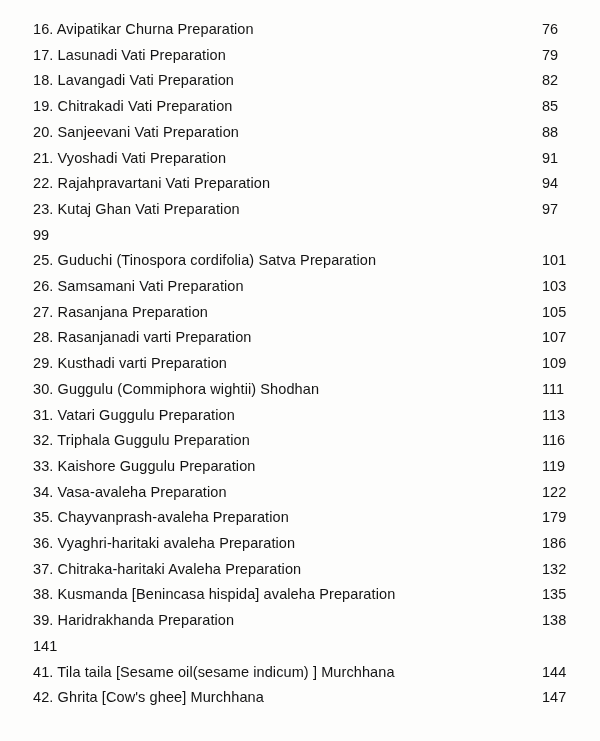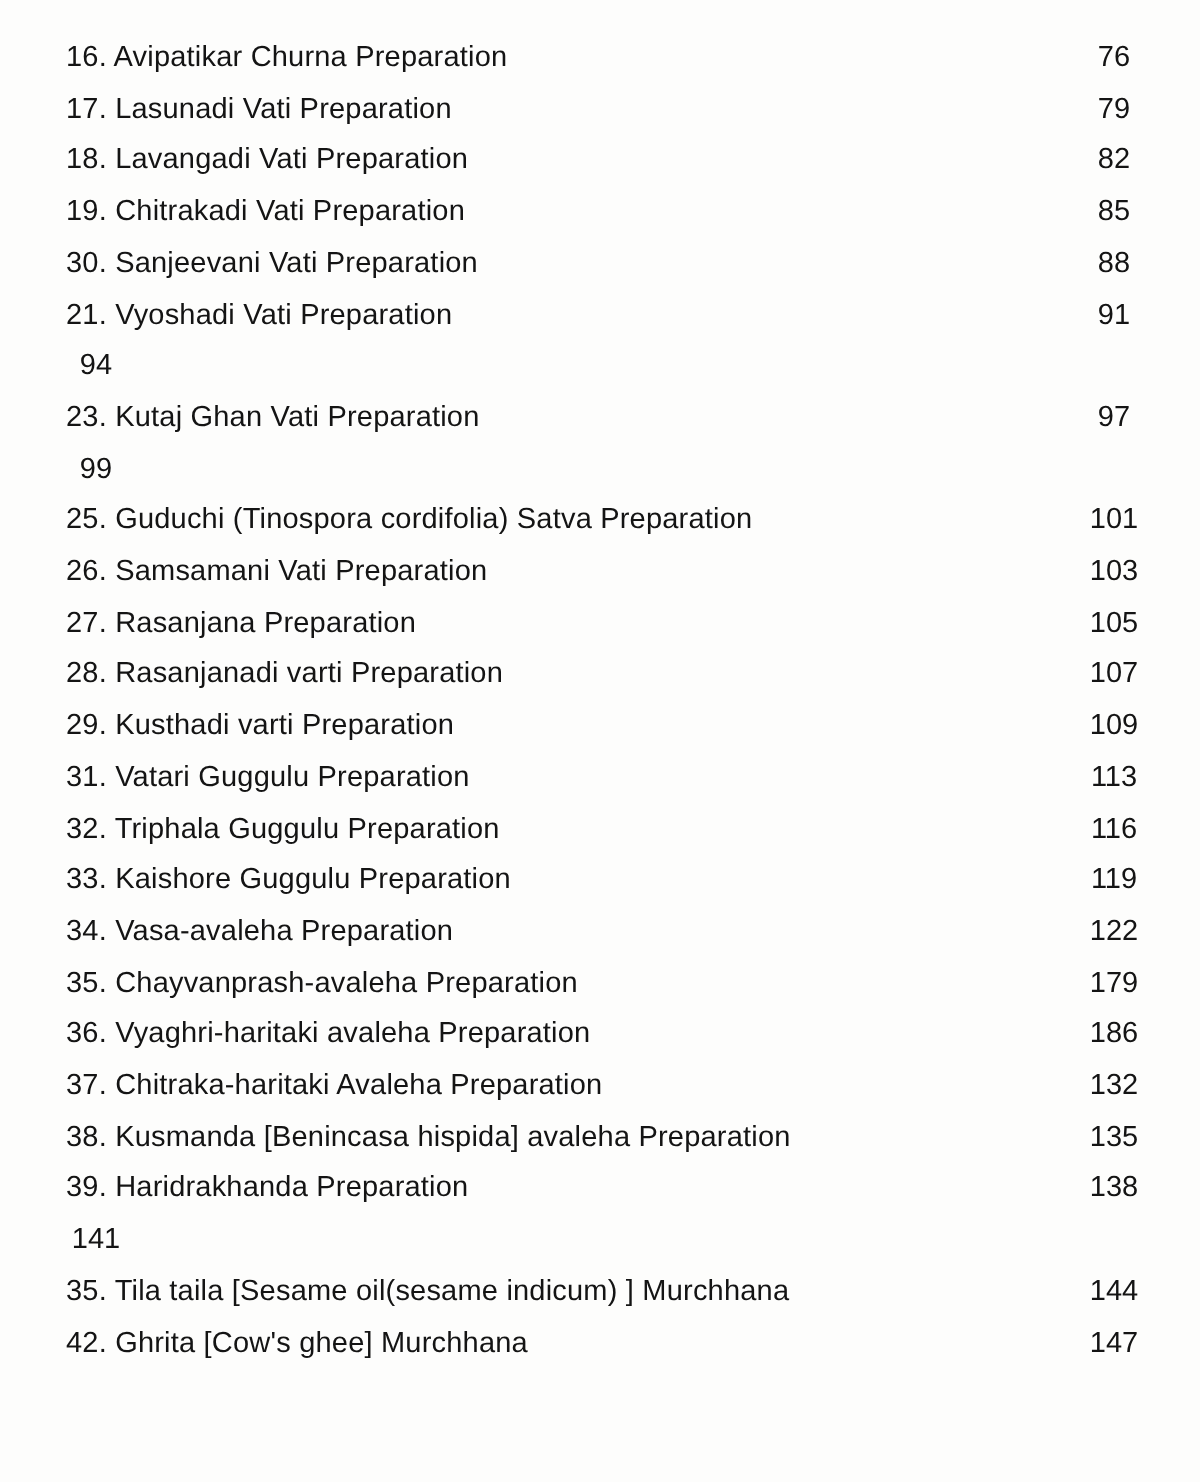--- a/index.html
+++ b/index.html
@@ -26,21 +26,21 @@
     justify-content: space-between;
     align-items: baseline;
     line-height: 25.7px;
     font-size: 14.5px;
     white-space: nowrap;
   }
   .label {
     letter-spacing: 0.1px;
   }
   .pagenum {
-    text-align: center;
+    text-align: left;
     min-width: 30px;
   }
 </style>
 </head>
 <body>
 
 <div class="page">
   <div class="toc">
 
     <div class="row">
@@ -53,28 +53,29 @@
     </div>
     <div class="row">
       <span class="label">18. Lavangadi Vati Preparation</span>
       <span class="pagenum">82</span>
     </div>
     <div class="row">
       <span class="label">19. Chitrakadi Vati Preparation</span>
       <span class="pagenum">85</span>
     </div>
     <div class="row">
-      <span class="label">30. Sanjeevani Vati Preparation</span>
+      <span class="label">20. Sanjeevani Vati Preparation</span>
       <span class="pagenum">88</span>
     </div>
     <div class="row">
       <span class="label">21. Vyoshadi Vati Preparation</span>
       <span class="pagenum">91</span>
     </div>
     <div class="row">
+      <span class="label">22. Rajahpravartani Vati Preparation</span>
       <span class="pagenum">94</span>
     </div>
     <div class="row">
       <span class="label">23. Kutaj Ghan Vati Preparation</span>
       <span class="pagenum">97</span>
     </div>
     <div class="row">
       <span class="pagenum">99</span>
     </div>
     <div class="row">
@@ -89,20 +90,24 @@
       <span class="label">27. Rasanjana Preparation</span>
       <span class="pagenum">105</span>
     </div>
     <div class="row">
       <span class="label">28. Rasanjanadi varti Preparation</span>
       <span class="pagenum">107</span>
     </div>
     <div class="row">
       <span class="label">29. Kusthadi varti Preparation</span>
       <span class="pagenum">109</span>
+    </div>
+    <div class="row">
+      <span class="label">30. Guggulu (Commiphora wightii) Shodhan</span>
+      <span class="pagenum">111</span>
     </div>
     <div class="row">
       <span class="label">31. Vatari Guggulu Preparation</span>
       <span class="pagenum">113</span>
     </div>
     <div class="row">
       <span class="label">32. Triphala Guggulu Preparation</span>
       <span class="pagenum">116</span>
     </div>
     <div class="row">
@@ -130,21 +135,21 @@
       <span class="pagenum">135</span>
     </div>
     <div class="row">
       <span class="label">39. Haridrakhanda Preparation</span>
       <span class="pagenum">138</span>
     </div>
     <div class="row">
       <span class="pagenum">141</span>
     </div>
     <div class="row">
-      <span class="label">35. Tila taila [Sesame oil(sesame indicum) ] Murchhana</span>
+      <span class="label">41. Tila taila [Sesame oil(sesame indicum) ] Murchhana</span>
       <span class="pagenum">144</span>
     </div>
     <div class="row">
       <span class="label">42. Ghrita [Cow's ghee] Murchhana</span>
       <span class="pagenum">147</span>
     </div>
 
   </div>
 </div>
 

